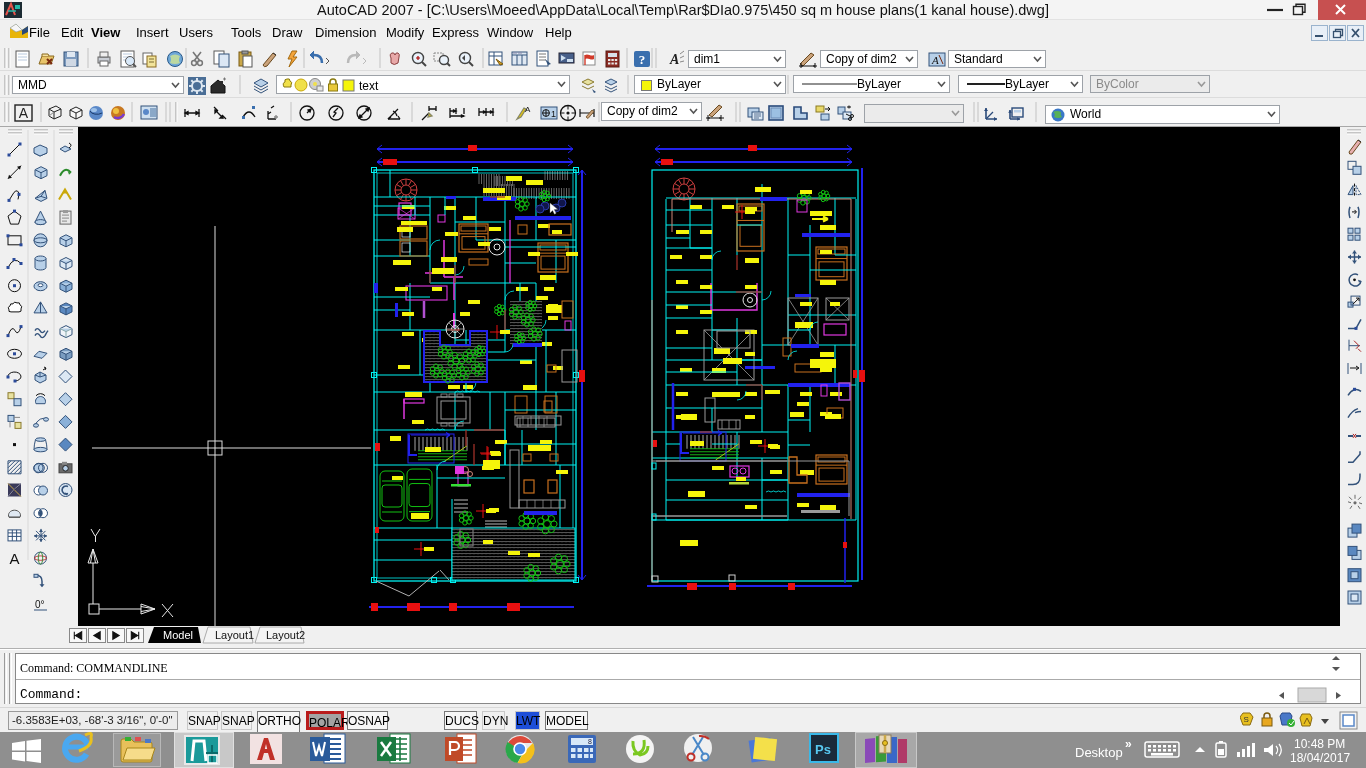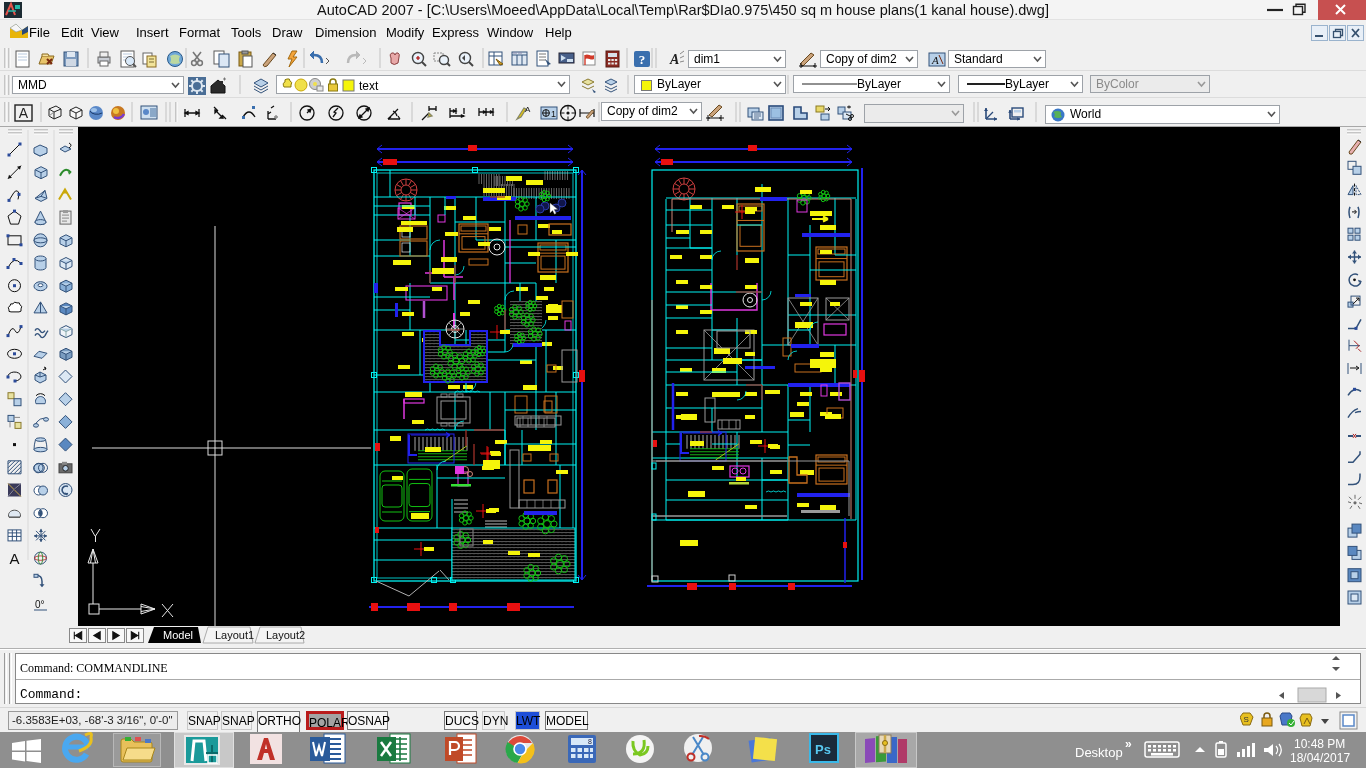--- a/index.html
+++ b/index.html
@@ -28,23 +28,23 @@
 <path d="M81 5 l9 9 M90 5 l-9 9" stroke="#fff" stroke-width="2"></path>
 </svg>
     <div class="abs" style="left:0;top:20px;width:1366px;height:24px;background:#f0f0f0;"></div>
     <svg class="abs" style="left:8px;top:22px" width="22" height="20" viewBox="0 0 22 20">
 <path d="M2 16 L2 6 L8 2 L14 8 L20 4 L20 16 Z" fill="#e8b50a"></path>
 <path d="M2 6 L8 2 L14 8 L8 10 Z" fill="#f6f6f8" stroke="#8899aa" stroke-width="0.6"></path>
 <path d="M14 8 L20 4 L20 10 L14 13 Z" fill="#2a4a77"></path>
 </svg>
     <div class="abs" style="left:29px;top:25px;font-size:13px;color:#000;">File</div>
     <div class="abs" style="left:61px;top:25px;font-size:13px;color:#000;">Edit</div>
-    <div class="abs" style="left:91px;top:25px;font-size:13px;color:#000;">View</div>
+    <div class="abs" style="left:91px;top:25px;font-size:13px;color:#000;font-weight:bold;">View</div>
     <div class="abs" style="left:136px;top:25px;font-size:13px;color:#000;">Insert</div>
-    <div class="abs" style="left:179px;top:25px;font-size:13px;color:#000;">Format</div>
+    <div class="abs" style="left:179px;top:25px;font-size:13px;color:#000;">Users</div>
     <div class="abs" style="left:231px;top:25px;font-size:13px;color:#000;">Tools</div>
     <div class="abs" style="left:272px;top:25px;font-size:13px;color:#000;">Draw</div>
     <div class="abs" style="left:315px;top:25px;font-size:13px;color:#000;">Dimension</div>
     <div class="abs" style="left:386px;top:25px;font-size:13px;color:#000;">Modify</div>
     <div class="abs" style="left:432px;top:25px;font-size:13px;color:#000;">Express</div>
     <div class="abs" style="left:487px;top:25px;font-size:13px;color:#000;">Window</div>
     <div class="abs" style="left:545px;top:25px;font-size:13px;color:#000;">Help</div>
     <div class="abs" style="left:1311px;top:25px;width:17px;height:16px;background:#e8eff7;border:1px solid #9ab3cd;"></div>
     <div class="abs" style="left:1329px;top:25px;width:17px;height:16px;background:#e8eff7;border:1px solid #9ab3cd;"></div>
     <div class="abs" style="left:1347px;top:25px;width:17px;height:16px;background:#e8eff7;border:1px solid #9ab3cd;"></div>

